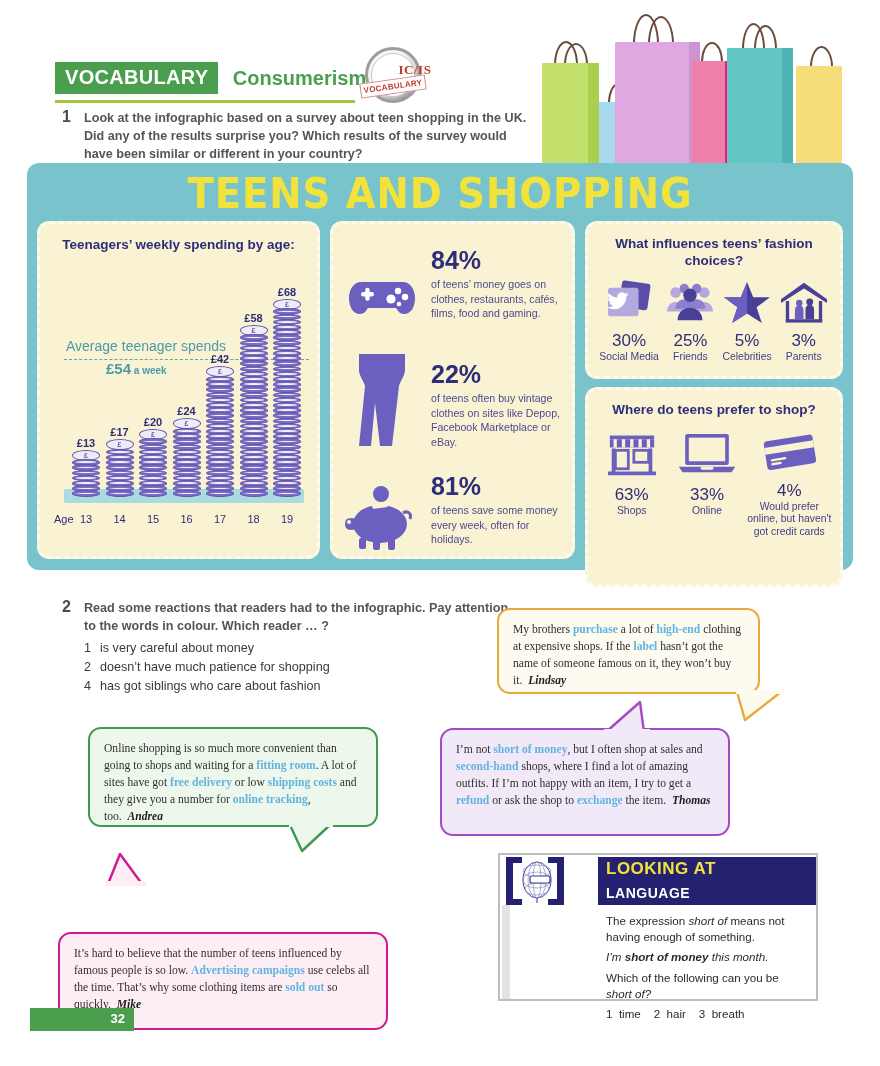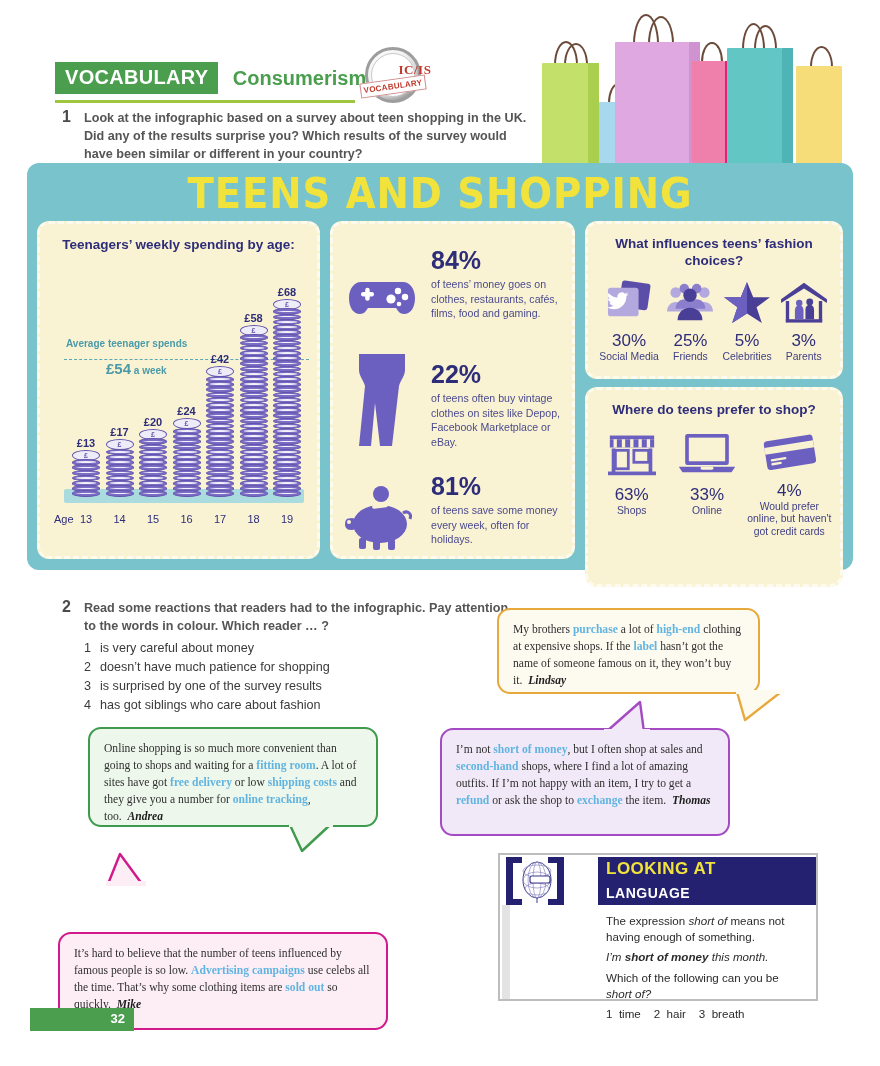--- a/index.html
+++ b/index.html
@@ -110,21 +110,21 @@
     position:absolute;left:-5px;width:38px;text-align:center;
     color:#2e2d7a;font-weight:bold;font-size:11px;
   }
   #base-bar{position:absolute;left:10px;bottom:16px;width:240px;height:14px;background:#a9dbdf;border-radius:2px;}
   .age-tick{
     position:absolute;bottom:-6px;width:34px;text-align:center;
     color:#2e2d7a;font-size:11px;
   }
   #age-word{position:absolute;left:0px;bottom:-6px;color:#2e2d7a;font-size:11px;}
   #avg-line{position:absolute;left:10px;top:95px;width:245px;border-top:1.6px dashed #5aa8b4;}
-  #avg-txt1{position:absolute;left:12px;top:74px;color:#4b9aa8;font-size:10px;font-weight:bold;}
+  #avg-txt1{position:absolute;left:12px;top:74px;color:#4b9aa8;font-size:14px;font-weight:normal;}
   #avg-txt2{position:absolute;left:52px;top:96px;color:#4b9aa8;font-size:10px;font-weight:bold;}
   #avg-txt2 .big{font-size:15px;}
 
   
   #p-mid{left:303px;top:58px;width:245px;height:338px;}
   .fact{position:absolute;width:100%;}
   .fact .ico{position:absolute;left:10px;top:4px;width:78px;height:78px;}
   .fact .pct{position:absolute;left:98px;top:-4px;color:#2e2d7a;font-weight:bold;font-size:25px;}
   .fact .desc{position:absolute;left:98px;top:27px;width:132px;color:#4a4a8f;font-size:10.6px;line-height:1.38;}
 
@@ -572,21 +572,20 @@
     </div>
   </div>
 </div>
 
 <div class="abs" id="ex2">
   <span class="ex-num">2</span>
   <span class="ex-text">Read some reactions that readers had to the infographic. Pay attention to the words in colour. Which reader … ?</span>
   <div id="ex2-list">
       <div class="ex2-row"><b>1</b><span>is very careful about money</span></div>
       <div class="ex2-row"><b>2</b><span>doesn’t have much patience for shopping</span></div>
-      <div class="ex2-row"><b>3</b><span>is surprised by one of the survey results</span></div>
       <div class="ex2-row"><b>4</b><span>has got siblings who care about fashion</span></div>
     </div>
 </div>
 
 <div class="bubble" id="b-lindsay">
   <p><span>My brothers </span><span class="hl">purchase</span><span> a lot of </span><span class="hl">high-end</span><span> clothing at expensive shops. If the </span><span class="hl">label</span><span> hasn’t got the name of someone famous on it, they won’t buy it.&nbsp;&nbsp;</span><span class="who">Lindsay</span></p>
 </div>
 <svg class="abs" style="left:735px;top:690px;" width="50" height="32">
   <path d="M2 2 L46 2 L10 30 Z" fill="#fdfaf0" stroke="#e8a93c" stroke-width="2.4" stroke-linejoin="round"></path>
   <rect x="1" y="0" width="48" height="4" fill="#fdfaf0"></rect>

